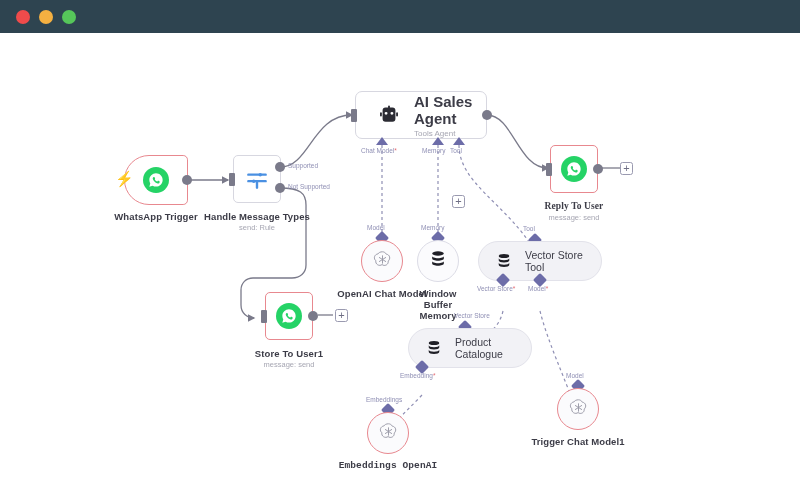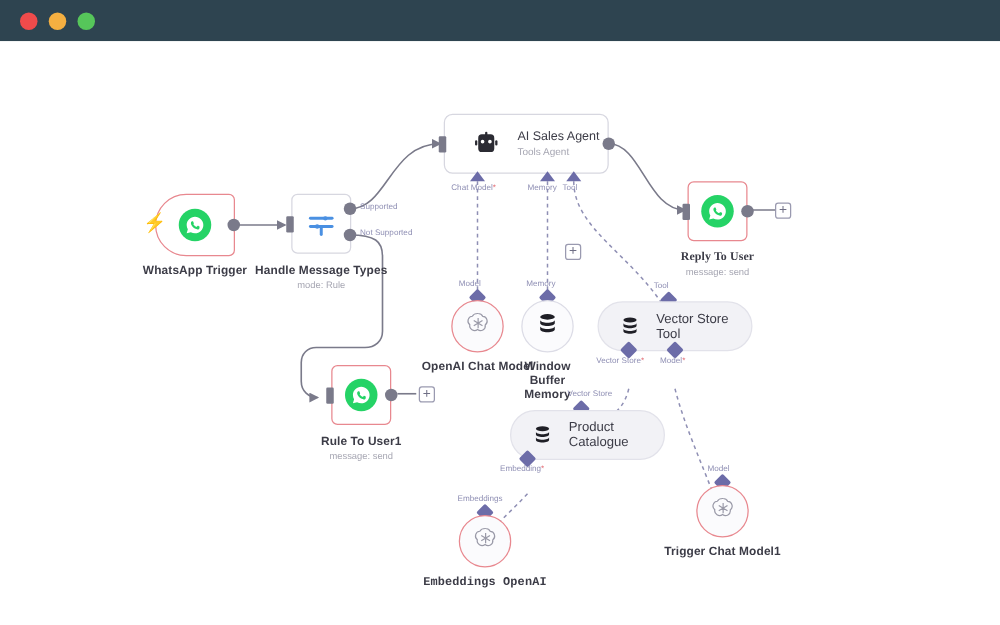--- a/index.html
+++ b/index.html
@@ -78,21 +78,21 @@
   
   .agent {
     position: absolute;
     background: #ffffff;
     border: 1.4px solid #d7d7e0;
     border-radius: 7px;
     display: flex; align-items: center;
   }
   .agent .a-icon { margin-left: 22px; display:flex; align-items:center; }
   .agent .a-text { margin-left: 14px; }
-  .agent .a-title { font-size: 10px; font-weight: normal; color: #3c3c47; }
+  .agent .a-title { font-size: 15px; font-weight: bold; color: #3c3c47; }
   .agent .a-sub { font-size: 8px; color: #a6a6b2; margin-top: 2px; }
 
   
   .circnode {
     position: absolute;
     width: 42px; height: 42px; border-radius: 50%;
     background: #fbfbfd;
     border: 1.4px solid #e8888f;
     display: flex; align-items: center; justify-content: center;
   }
@@ -214,21 +214,21 @@
             <line x1="12" y1="14" x2="12" y2="20"></line>
           </svg>
         </div>
       </div>
       <span class="port-in" style="left:-4px; top:18px;"></span>
       <span class="port-dot" style="left:42px; top:7px;"></span>
       <span class="port-dot" style="left:42px; top:28px;"></span>
       <span class="portlabel" style="left:55px; top:7px;">Supported</span>
       <span class="portlabel" style="left:55px; top:28px;">Not Supported</span>
       <span class="node-label" style="top:56px;">Handle Message Types</span>
-      <span class="node-sub" style="top:68px;">mode: Rule</span>
+      <span class="node-sub" style="top:68px;">send: Rule</span>
     </div>
 
     <div class="node" style="left:355px; top:58px; width:132px; height:48px;">
       <div class="agent" style="left:0; top:0; width:132px; height:48px;">
         <span class="a-icon">
           <svg width="22" height="22" viewBox="0 0 24 24" fill="#2b2b33">
             <path d="M12 1.5a1 1 0 0 1 1 1v1.2h2.8A3.2 3.2 0 0 1 19 6.9v9.2a3.2 3.2 0 0 1-3.2 3.2H8.2A3.2 3.2 0 0 1 5 16.1V6.9a3.2 3.2 0 0 1 3.2-3.2H11V2.5a1 1 0 0 1 1-1zM8.8 8.6a1.6 1.6 0 1 0 0 3.2 1.6 1.6 0 0 0 0-3.2zm6.4 0a1.6 1.6 0 1 0 0 3.2 1.6 1.6 0 0 0 0-3.2zM8.4 14.3h7.2v1.9H8.4v-1.9z"></path>
             <rect x="2.2" y="9" width="2" height="4.6" rx="1"></rect>
             <rect x="19.8" y="9" width="2" height="4.6" rx="1"></rect>
           </svg>
@@ -273,21 +273,21 @@
           <span class="wa">
             <svg width="16" height="16" viewBox="0 0 24 24" fill="#fff">
               <path d="M12 2C6.5 2 2 6.5 2 12c0 1.9.5 3.6 1.4 5.1L2 22l5-1.4c1.5.8 3.2 1.3 5 1.3 5.5 0 10-4.5 10-10S17.5 2 12 2zm5.3 14.1c-.2.6-1.2 1.2-1.7 1.2-.4 0-1 .1-3.1-.8-2.6-1.1-4.3-3.8-4.4-4-.1-.2-1-1.4-1-2.6 0-1.2.6-1.8.9-2.1.2-.2.5-.3.7-.3h.5c.2 0 .4 0 .6.4.2.5.7 1.8.8 1.9.1.1.1.3 0 .4l-.3.5c-.1.2-.3.3-.1.6.1.3.6 1.1 1.4 1.7 1 .8 1.7 1.1 2 1.2.2.1.4.1.5-.1.1-.2.6-.7.8-1 .2-.2.3-.2.5-.1.2.1 1.4.7 1.7.8.2.1.4.2.4.3.1.1.1.6-.2 1.1z"></path>
             </svg>
           </span>
         </div>
       </div>
       <span class="port-in" style="left:-4px; top:18px;"></span>
       <span class="port-dot" style="left:43px; top:19px;"></span>
       <span class="plusbtn" style="left:70px; top:17px;">+</span>
-      <span class="node-label" style="top:56px;">Rule To User1</span>
+      <span class="node-label" style="top:56px;">Store To User1</span>
       <span class="node-sub" style="top:68px;">message: send</span>
     </div>
 
     <div class="node" style="left:417px; top:207px; width:42px; height:42px;">
       <span class="portlabel" style="left:4px; top:-16px;">Memory</span>
       <span class="port-diamond" style="left:16px; top:-7px;"></span>
       <div class="circnode" style="left:0; top:0; border-color:#dcdce6;">
         <span>
           <svg width="20" height="20" viewBox="0 0 24 24" fill="#1f1f26">
             <ellipse cx="12" cy="5.4" rx="7" ry="2.7"></ellipse>

